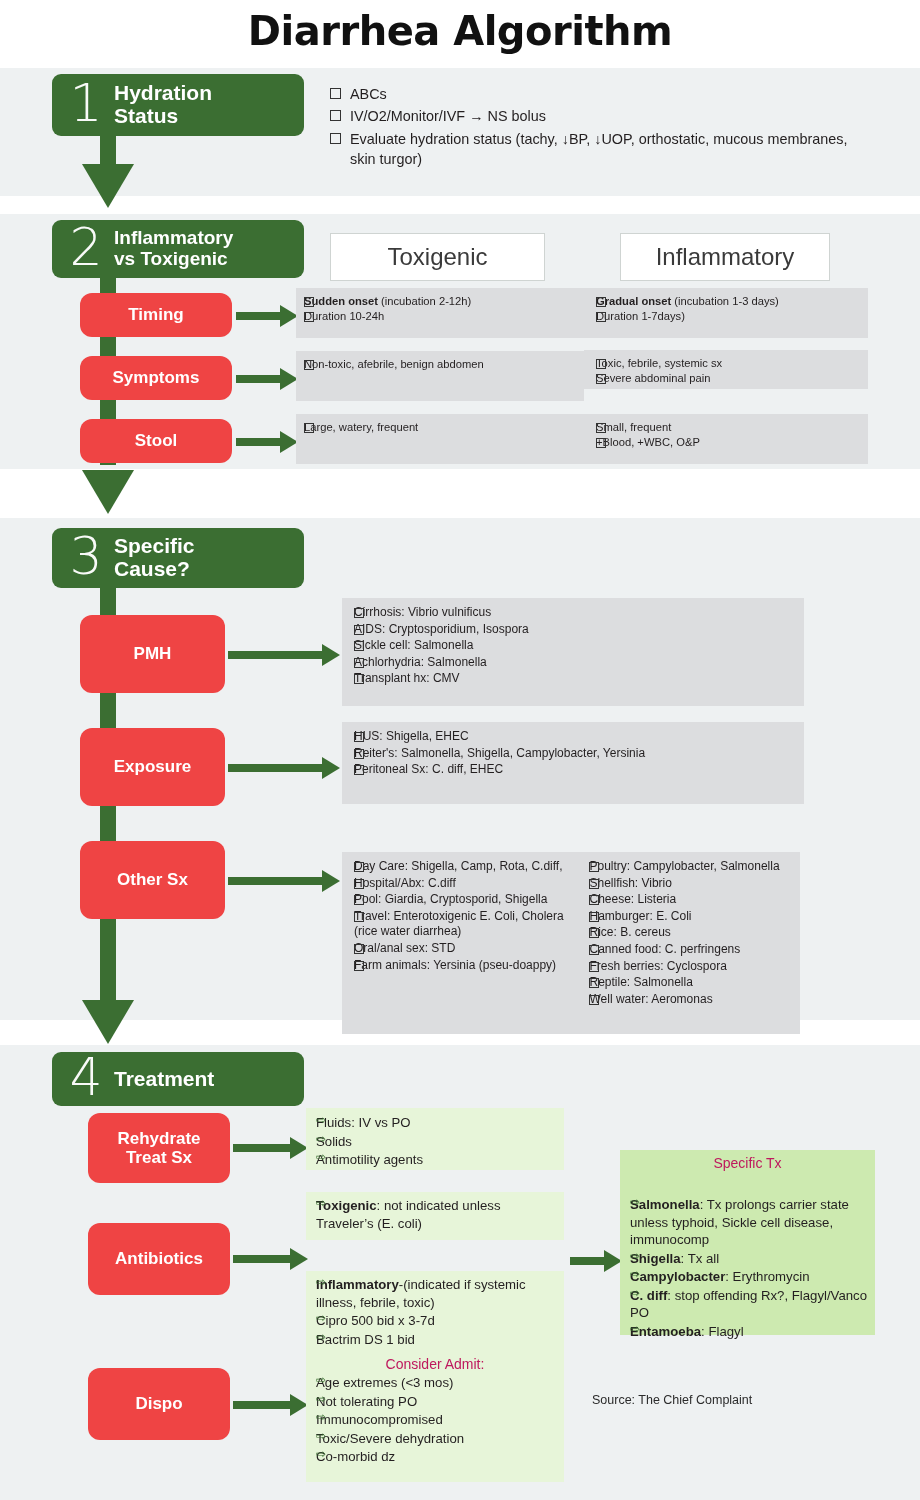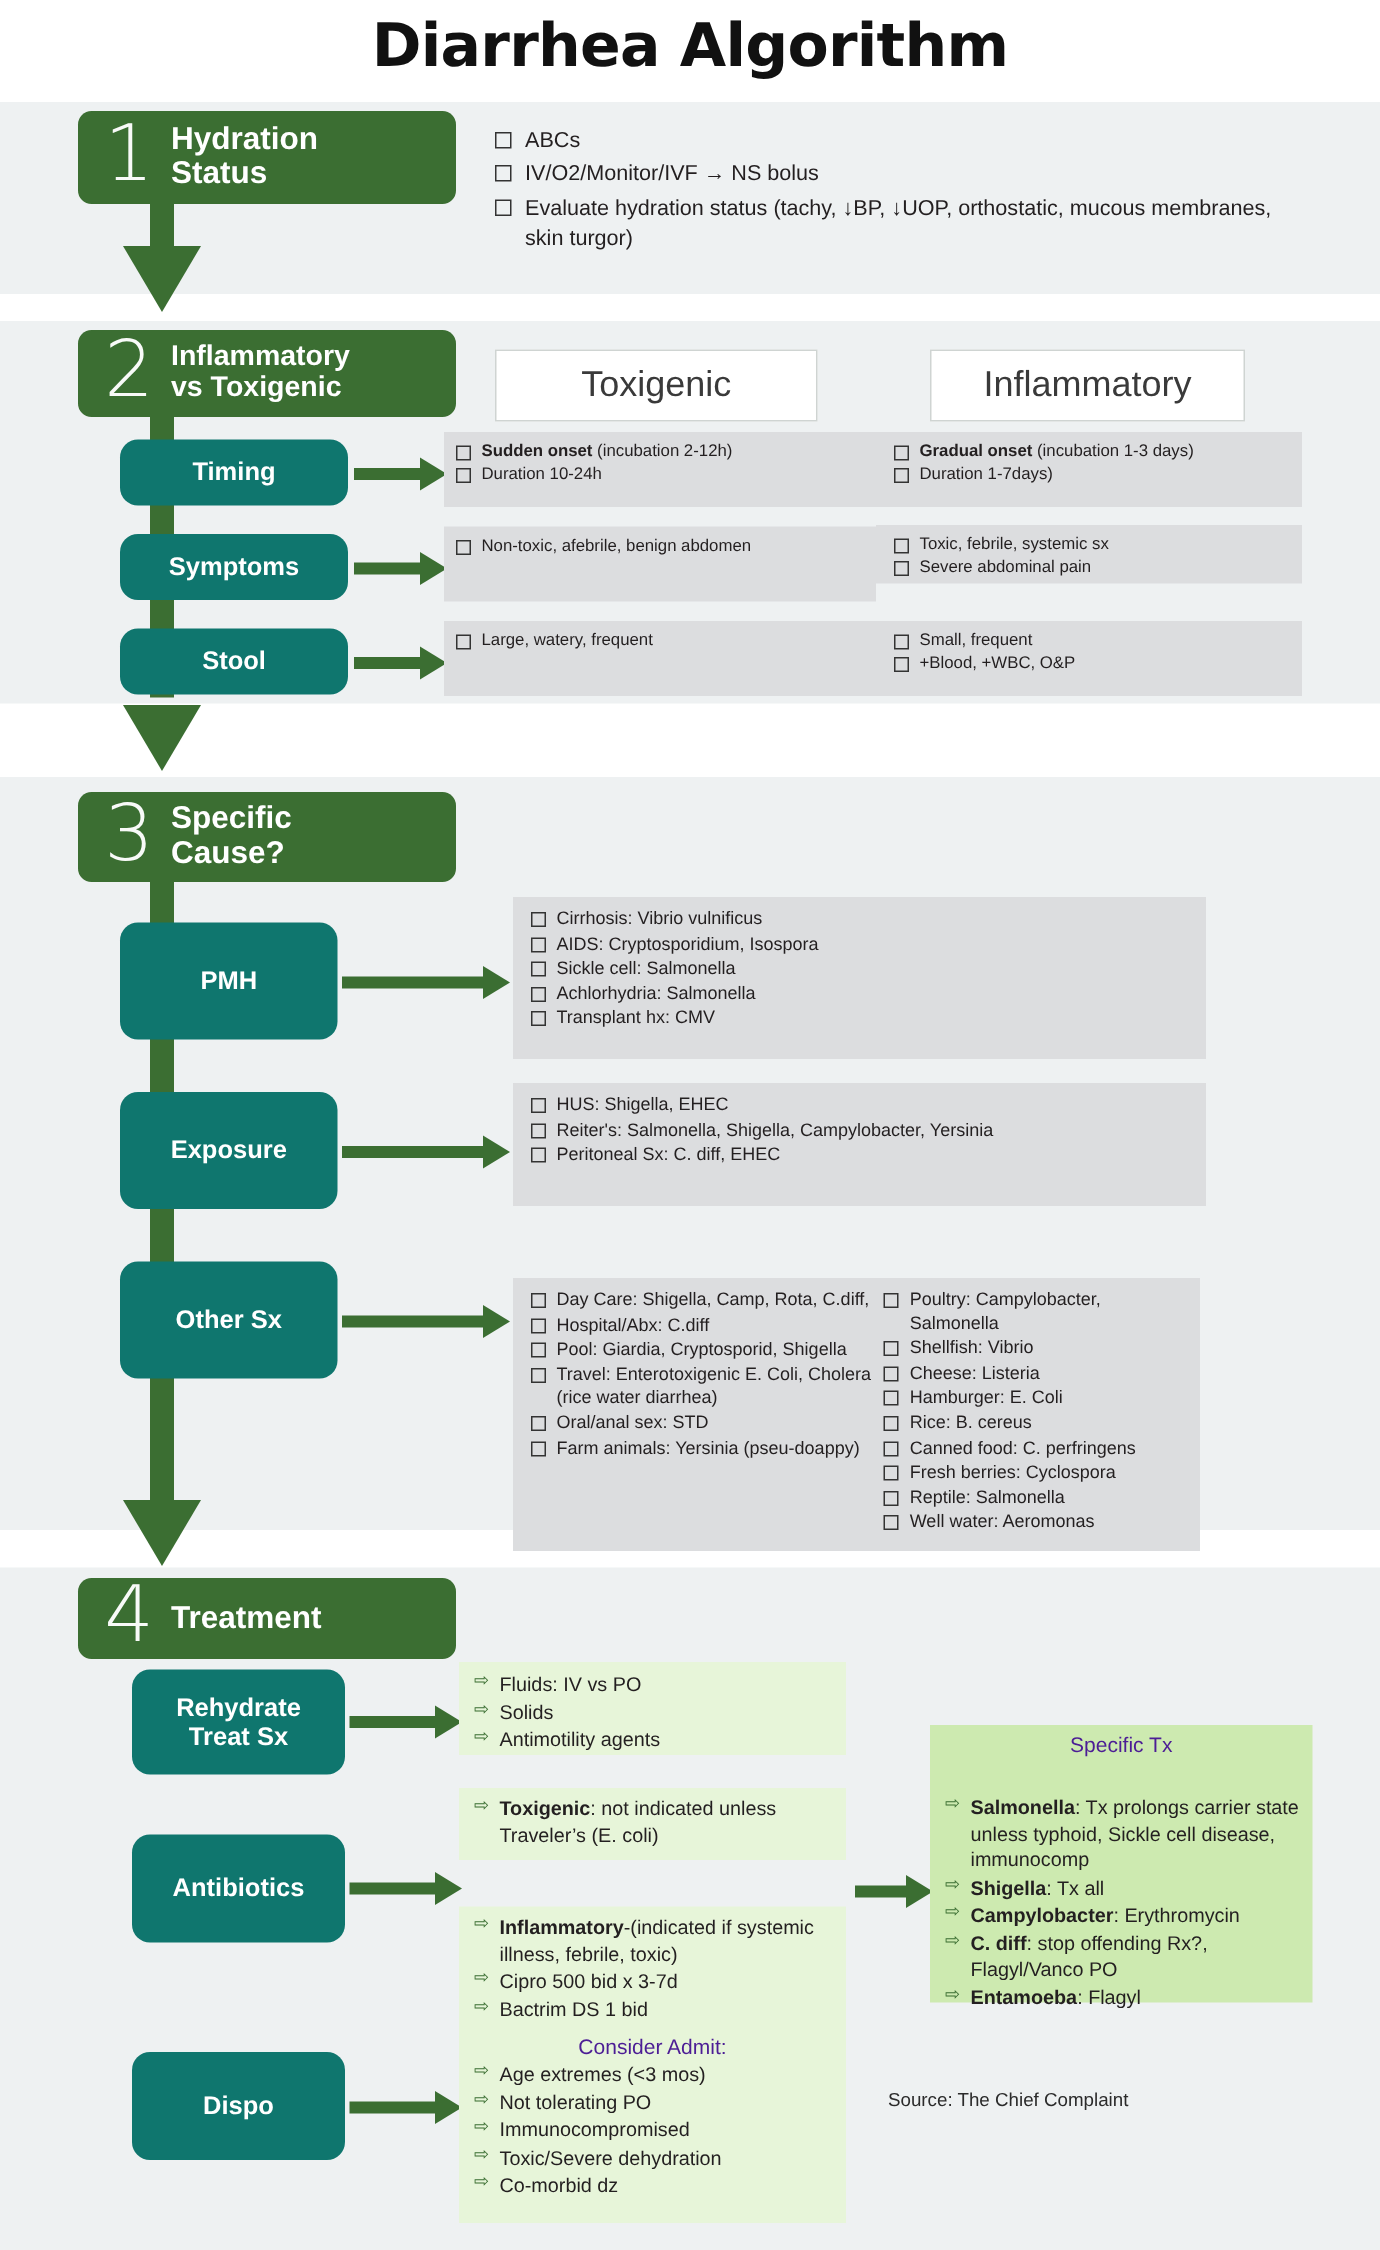--- a/index.html
+++ b/index.html
@@ -52,21 +52,21 @@
     width:44px; text-align:center;
     margin-top:-4px;
   }
   .step .step-label{
     font-size:21px; font-weight:bold; line-height:1.08;
     margin-left:6px;
   }
 
   
   .gbox{
-    position:absolute; background:#0f766e; border-radius:12px;
+    position:absolute; background:#ef4444; border-radius:12px;
     color:#ffffff; font-size:17px; font-weight:bold;
     display:flex; align-items:center; justify-content:center;
     text-align:center; line-height:1.12; padding:4px 8px;
   }
 
   
   .harrow{ position:absolute; height:22px; }
   .harrow .shaft{
     position:absolute; left:0; top:7px; height:8px; background:#3b6e32;
   }
@@ -86,42 +86,42 @@
   .whitebox{
     position:absolute; background:#ffffff; border:1px solid #cfd4d2;
     display:flex; align-items:center; justify-content:center;
     font-size:24px; color:#3a3a3a;
     font-family:"Liberation Sans", sans-serif;
   }
 
   
   ul.cklist, ul.arlist{ list-style:none; }
   ul.cklist li, ul.arlist li{
-    position:relative; padding-left:17px;
+    position:relative; 
     margin-bottom:1px;
   }
   ul.cklist li:before{
     content:"";
     position:absolute; left:0; top:3px;
     width:8px; height:8px;
     border:1.4px solid #333; background:transparent;
   }
   ul.arlist li:before{
     content:"\21E8";
     position:absolute; left:0; top:-1px;
     color:#3b6e32; font-size:12px;
   }
   .b{ font-weight:bold; }
 
   .t11{ font-size:11.2px; line-height:1.28; }
   .t12{ font-size:12px;   line-height:1.30; }
   .t13{ font-size:13.2px; line-height:1.33; }
 
   .panel-heading{
-    text-align:center; font-size:14px; color:#4c1d95;
+    text-align:center; font-size:14px; color:#be185d;
     margin-bottom:2px; font-weight:normal;
   }
 
   .source{
     position:absolute; font-size:12.5px; color:#2b2b2b;
   }
 
   
   #s1list{ position:absolute; left:330px; top:84px; width:520px; }
   #s1list li{ font-size:14.4px; line-height:1.42; padding-left:20px; margin-bottom:2px; }

